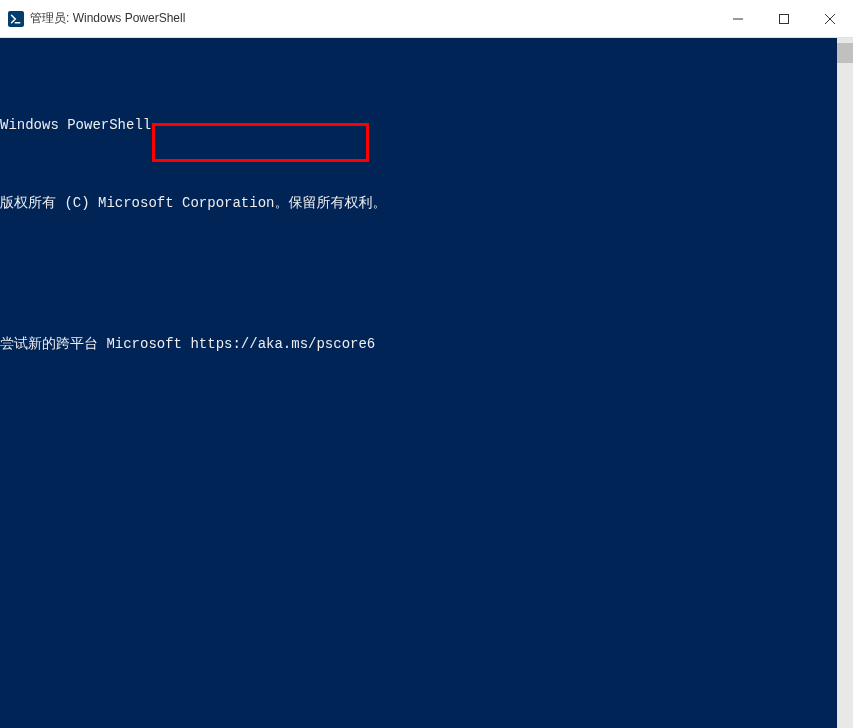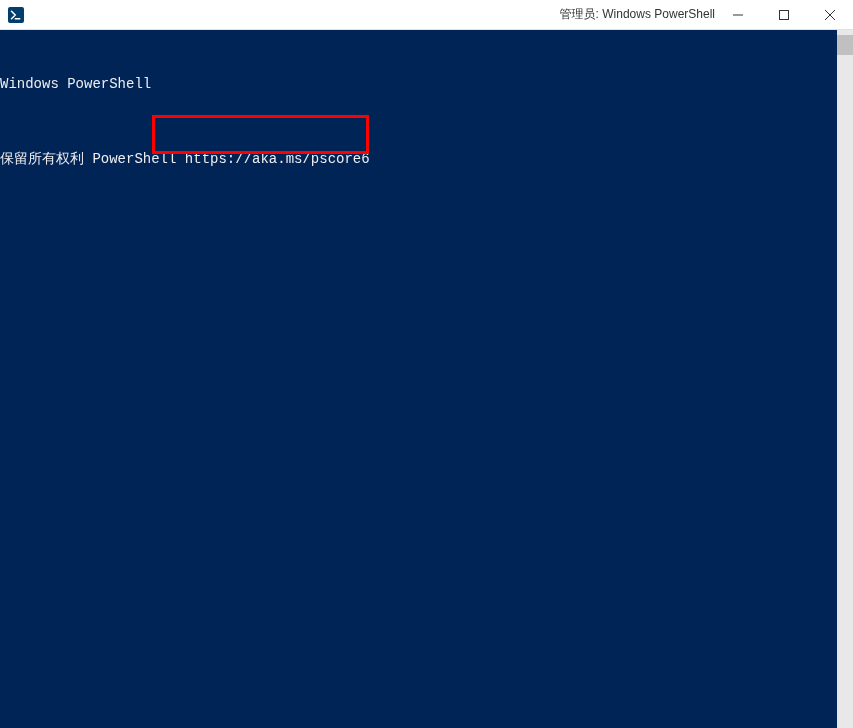--- a/index.html
+++ b/index.html
@@ -12,27 +12,26 @@
     }
     .window {
       width: 853px;
       height: 728px;
       background: #fff;
       display: flex;
       flex-direction: column;
       position: relative;
     }
     .titlebar {
-      height: 30px;
+      height: 38px;
       background: #ffffff;
       display: flex;
       align-items: center;
       padding-left: 8px;
       border-bottom: 1px solid #e0e0e0;
-      text-align: right;
     }
     .titlebar-icon {
       width: 16px;
       height: 16px;
       background: #003e6e;
       border-radius: 2px;
       display: flex;
       align-items: center;
       justify-content: center;
       margin-right: 6px;
@@ -71,21 +70,21 @@
       background: #012456;
       color: #eeedf0;
       font-family: "NSimSun", "SimSun", "Consolas", "Courier New", monospace;
       font-size: 14px;
       line-height: 15px;
       padding: 2px 0 0 0;
       position: relative;
       overflow: hidden;
       white-space: pre;
     }
-    .terminal-line { white-space: pre; }
+    .terminal-line { white-space: pre; margin-top: 33px; }
     .annotation-box {
       position: absolute;
       border: 3px solid #ff0000;
       pointer-events: none;
     }
     .scrollbar-track {
       position: absolute;
       right: 0;
       top: 0;
       width: 16px;
@@ -137,21 +136,22 @@
           </svg>
       </div>
     </div>
   </div>
 
   <div class="terminal">
     <div class="scrollbar-track">
       <div class="scrollbar-thumb"></div>
     </div>
     <div class="terminal-line">Windows PowerShell</div>
+    <div class="terminal-line">版权所有 (C) Microsoft Corporation。保留所有权利。</div>
     <div class="terminal-line"></div>
-    <div class="terminal-line"><span>保留所有权利 PowerShell </span><span>https://aka.ms/pscore6</span></div>
+    <div class="terminal-line"><span>尝试新的跨平台 Microsoft </span><span>https://aka.ms/pscore6</span></div>
     <div class="terminal-line"></div>
     <div class="terminal-line"><span class="cursor-block"></span></div>
 
     <div class="annotation-box" style="left: 152px; top: 85px; width: 217px; height: 39px;"></div>
   </div>
 
 </div>
 
 </body></html>

